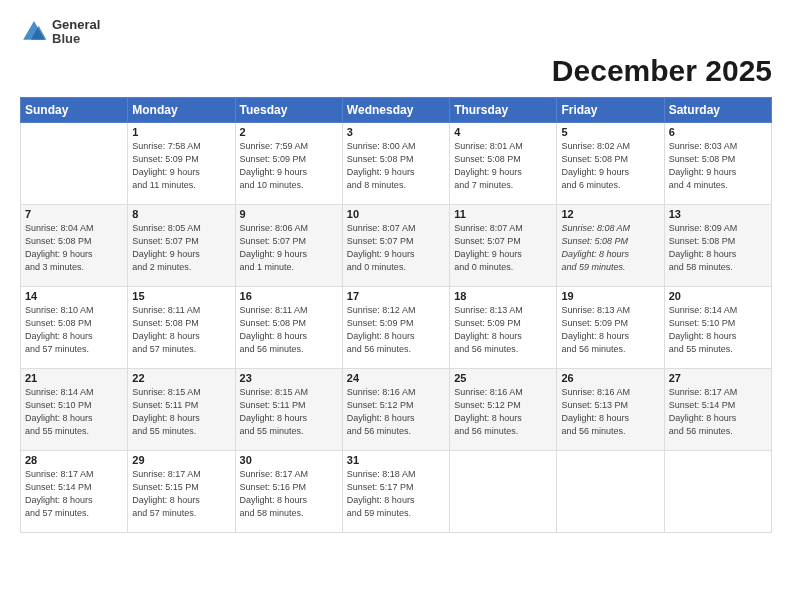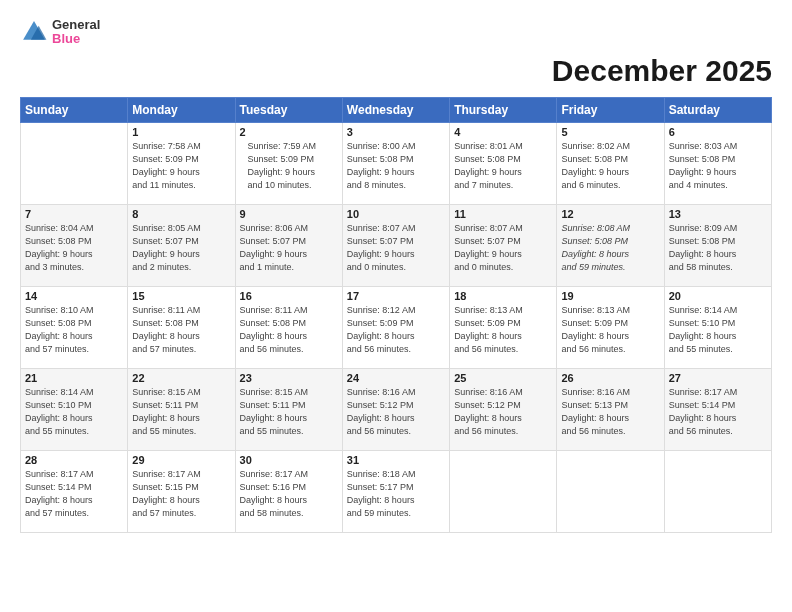--- a/index.html
+++ b/index.html
@@ -105,21 +105,21 @@
 
 <div class="page">
   <div class="header">
     <div class="logo">
       <svg class="logo-icon" viewBox="0 0 36 36">
         <polygon points="18,4 32,28 4,28" fill="#2a7abf" opacity="0.85"></polygon>
         <polygon points="24,10 34,28 14,28" fill="#1a5fa0" opacity="0.7"></polygon>
       </svg>
       <div class="logo-text">
         <span>General</span>
-        <span style="color:#ec4899">Blue</span>
+        <span style="color:#404040">Blue</span>
       </div>
     </div>
     <div class="title-block">
       <h1>December 2025</h1>
     </div>
   </div>
 
   <table class="calendar">
     <thead>
       <tr>
@@ -137,21 +137,21 @@
           <td class="empty"></td>
           <td>
             <span class="day-num">1</span>
             <div class="day-info" style="white-space: pre-line;">Sunrise: 7:58 AM
 Sunset: 5:09 PM
 Daylight: 9 hours
 and 11 minutes.</div>
           </td>
           <td>
             <span class="day-num">2</span>
-            <div class="day-info" style="white-space: pre-line; margin-left: 8px;">Sunrise: 7:59 AM
+            <div class="day-info" style="white-space: pre-line;">Sunrise: 7:59 AM
 Sunset: 5:09 PM
 Daylight: 9 hours
 and 10 minutes.</div>
           </td>
           <td>
             <span class="day-num">3</span>
             <div class="day-info" style="white-space: pre-line;">Sunrise: 8:00 AM
 Sunset: 5:08 PM
 Daylight: 9 hours
 and 8 minutes.</div>

